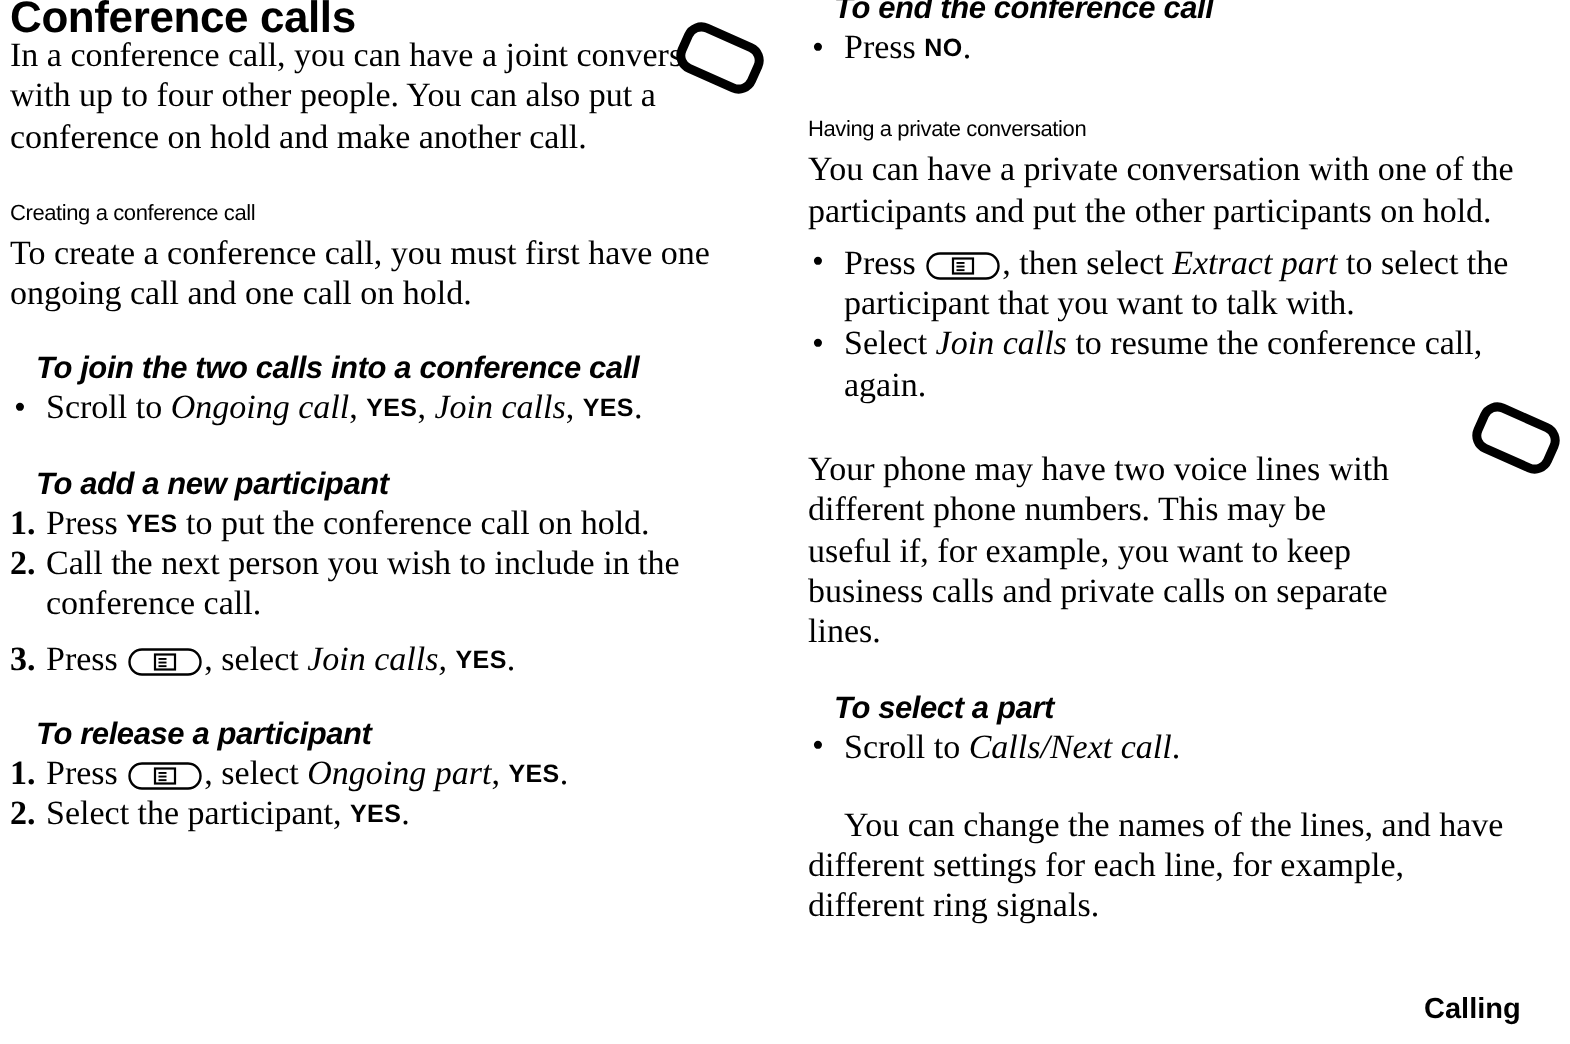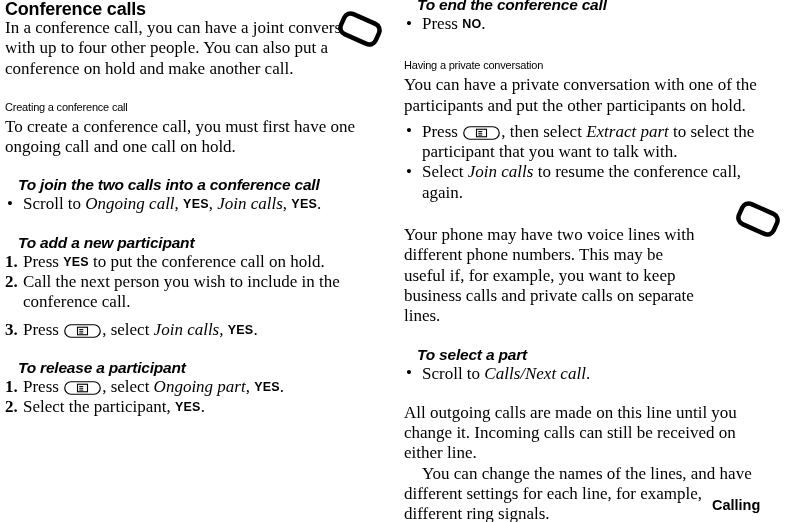--- a/index.html
+++ b/index.html
@@ -27,21 +27,21 @@
     position: absolute;
     top: 0;
   }
   .col-left  { left: 5px;   width: 380px; }
   .col-right { left: 404px; width: 360px; }
 
   
   .h2 {
     font-family: "Liberation Sans", sans-serif;
     font-weight: bold;
-    font-size: 18px;
+    font-size: 22px;
     line-height: 18px;
     margin: 0;
     letter-spacing: -0.2px;
   }
   .h3 {
     font-family: "Liberation Sans", sans-serif;
     font-weight: normal;
     font-size: 11px;
     line-height: 19px;
     margin: 0;
@@ -275,21 +275,20 @@
 
     <h4 class="h4">To select a part</h4>
     <ul class="bullets">
       <li>
         <span class="marker">•</span><span>Scroll to </span><span class="it">Calls/Next call</span><span>.</span>
       </li>
     </ul>
 
     <div class="gap-l"></div>
 
-    <p class="p">All outgoing calls are made on this line until you change it. Incoming calls can still be received on either line.</p>
     <p class="p first-indent">You can change the names of the lines, and have different settings for each line, for example, different ring signals.</p>
   </div>
 
   <div class="phone-icon phone-right">
     <svg viewBox="0 0 112 92" width="56" height="46" xmlns="http://www.w3.org/2000/svg">
       <g transform="rotate(24 56 46)">
         <rect x="18" y="24" width="76" height="44" rx="14" ry="14" fill="#ffffff" stroke="#000000" stroke-width="9"></rect>
       </g>
     </svg>
   </div>

